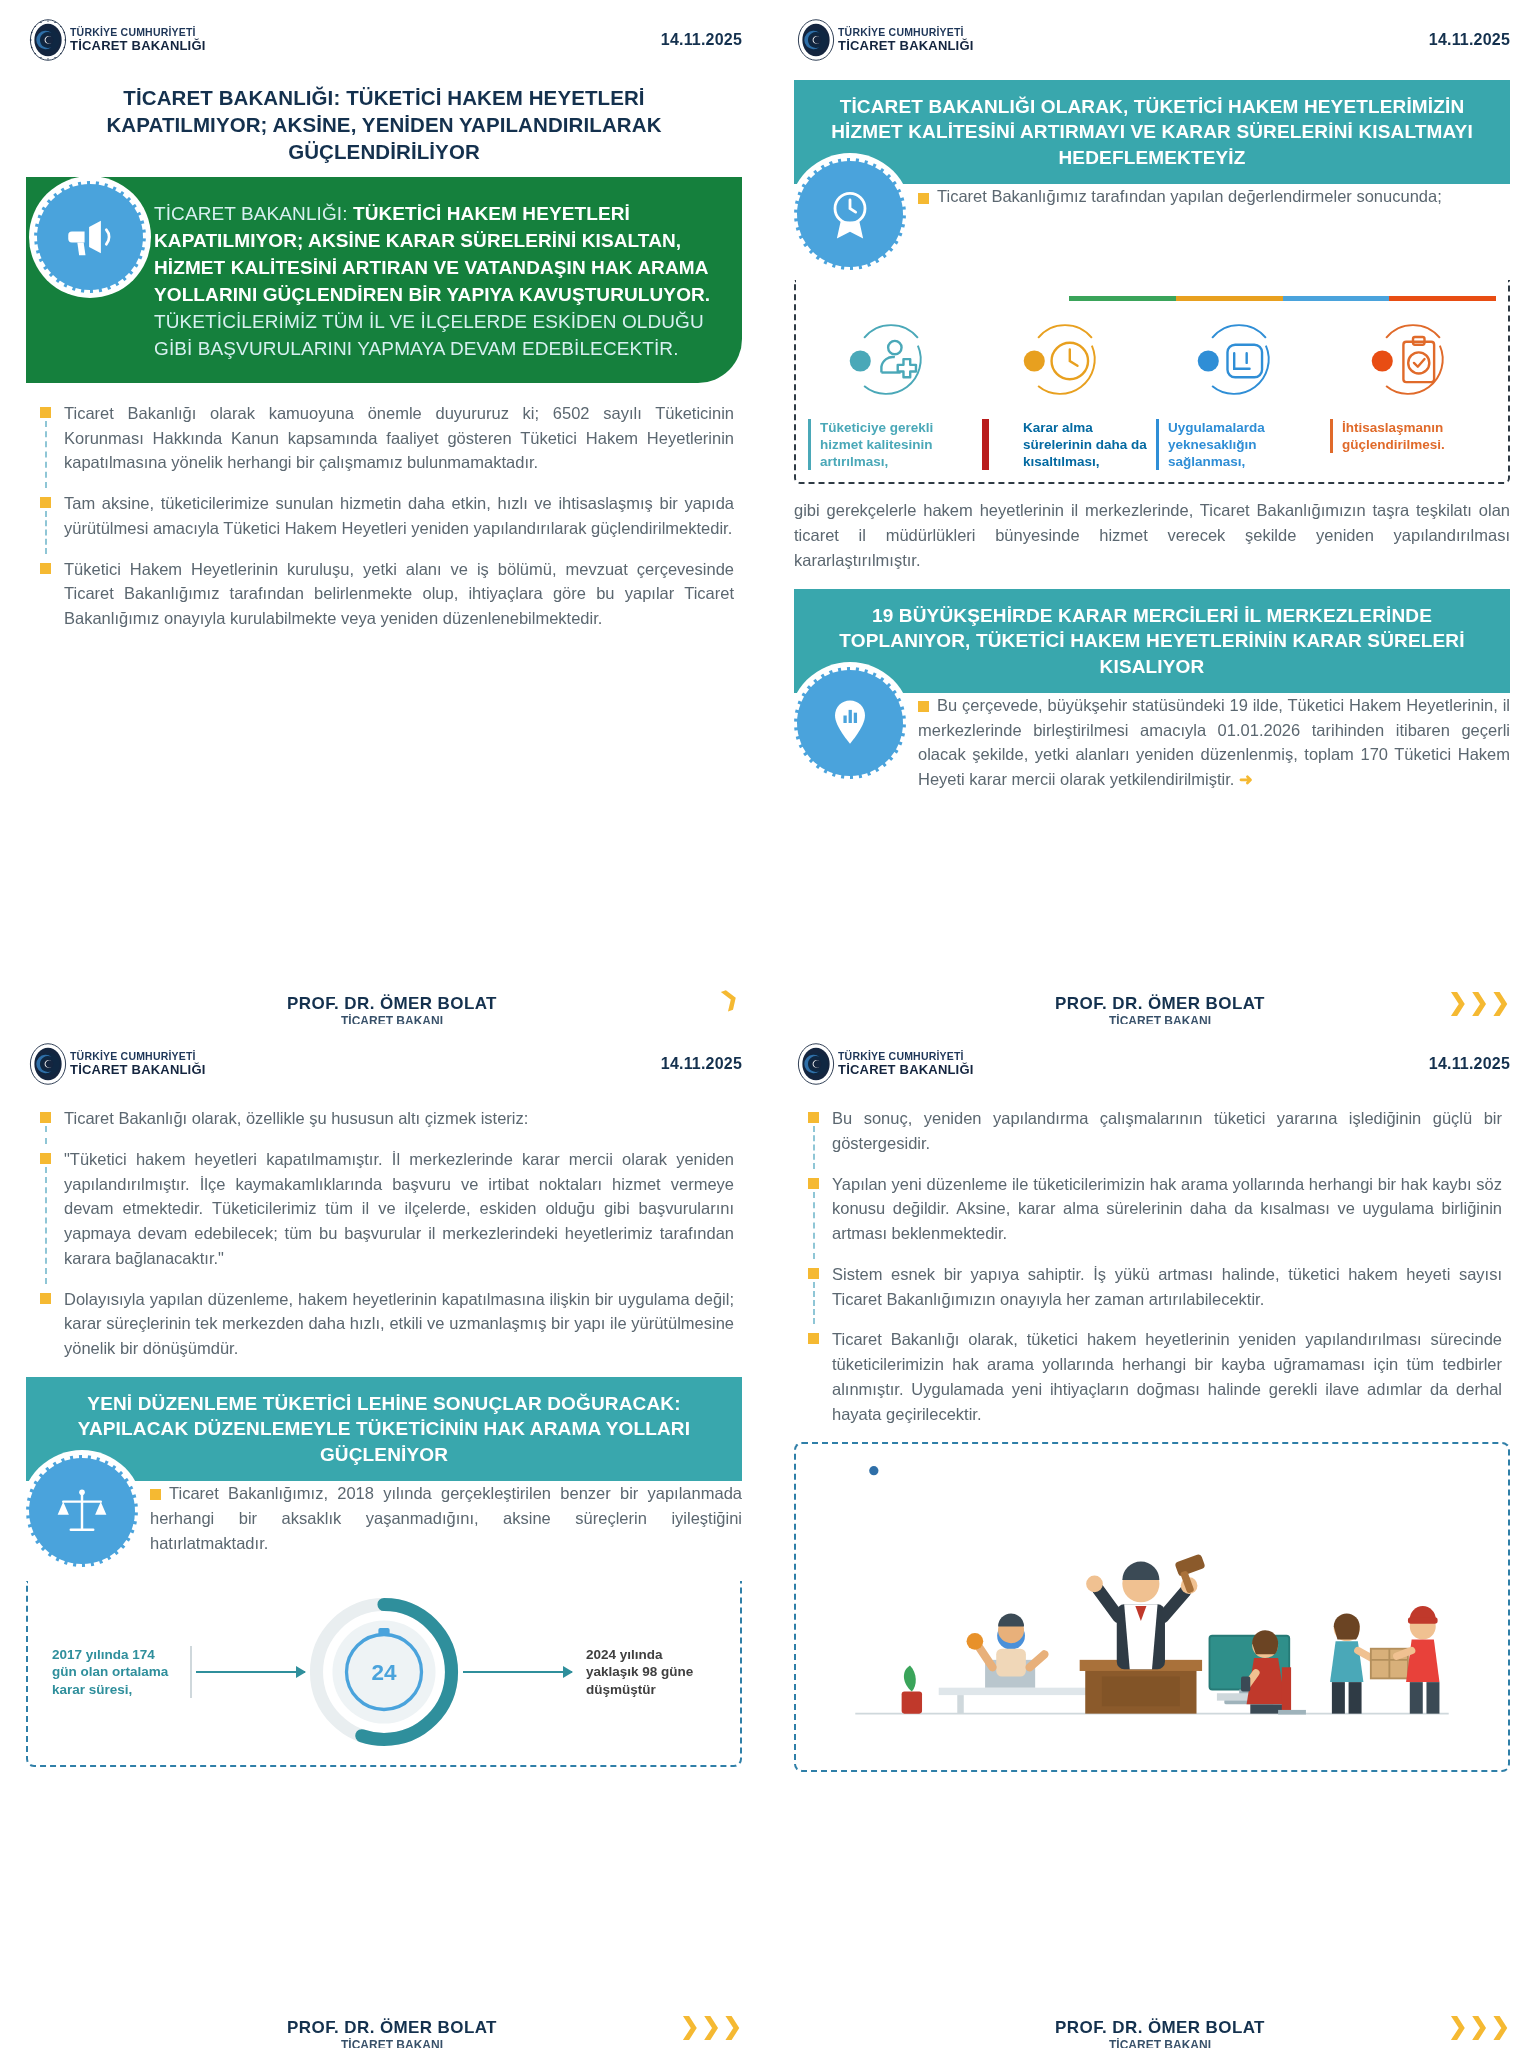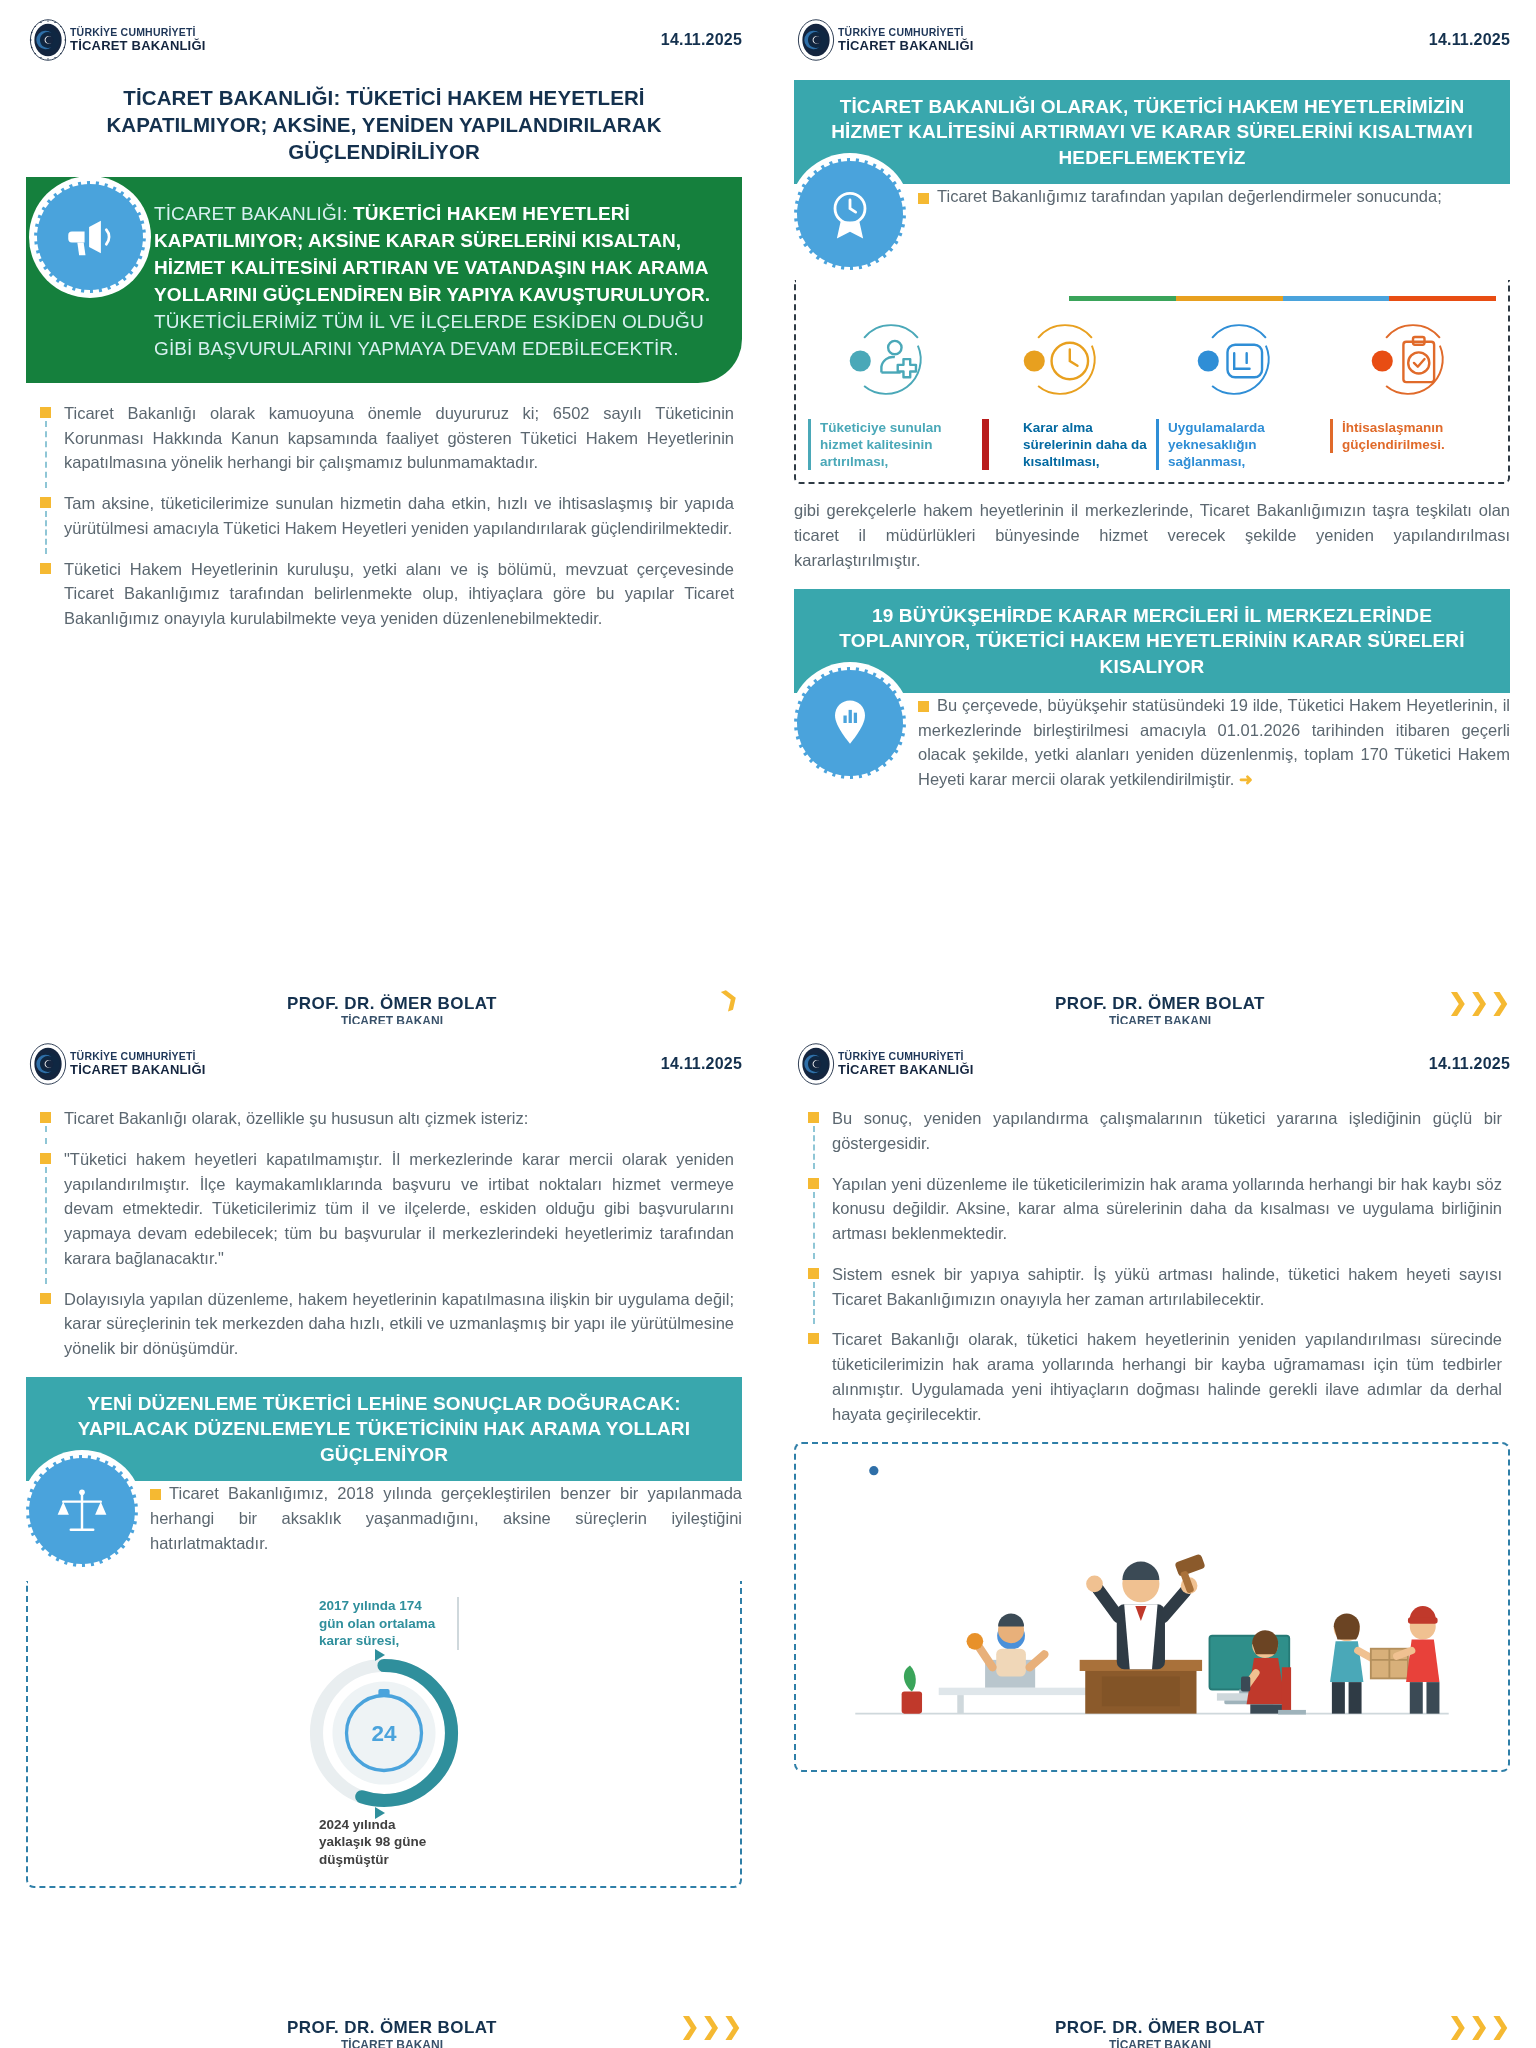--- a/index.html
+++ b/index.html
@@ -74,21 +74,21 @@
   .icon-ring svg { width:96px; height:96px; }
   .icon-cap { font-size:13.5px; font-weight:800; line-height:1.26; padding-left:9px;
               align-self:stretch; }
 
   
   .stmt { margin-top:14px; font-size:16.5px; line-height:1.5; color:#5b6770; text-align:justify; }
 
   
   .chart-box { margin-top:14px; border:2px dashed #2f7fa8; border-top:none;
                border-radius:0 0 8px 8px; padding:16px 14px 18px 14px; }
-  .chart-flex { display:flex; align-items:center; justify-content:space-between; gap:4px;flex-direction:column; }
+  .chart-flex { display:flex; align-items:center; justify-content:space-between; gap:4px; }
   .chart-side { width:150px; font-size:13.5px; font-weight:800; line-height:1.3;
                 color:#2f8f9c; padding:0 10px; }
   .chart-side.right { color:#404040; text-align:left; }
   .chart-side.left { border-right:2px solid #cfd8dc; }
   .chart-arrow { flex:1; height:2px; background:#2f8f9c; position:relative; }
   .chart-arrow::after { content:""; position:absolute; right:-1px; top:-5px;
                 border-left:10px solid #2f8f9c; border-top:6px solid transparent;
                 border-bottom:6px solid transparent; }
   .dial { width:150px; height:150px; flex:none; }
 
@@ -228,21 +228,21 @@
             <svg viewBox="0 0 100 100" fill="none">
               <path d="M22 26a36 36 0 0156 0" stroke="#4aa8b8" stroke-width="2"></path>
               <path d="M78 34a36 36 0 01-56 42" stroke="#4aa8b8" stroke-width="2"></path>
               <circle cx="18" cy="50" r="11" fill="#4aa8b8"></circle>
               <circle cx="54" cy="36" r="7" stroke="#4aa8b8" stroke-width="2.5"></circle>
               <path d="M40 62v-6a12 12 0 0114-10" stroke="#4aa8b8" stroke-width="2.5"></path>
               <path d="M40 62h20" stroke="#4aa8b8" stroke-width="2.5"></path>
               <path d="M63 48h7v6h6v7h-6v6h-7v-6h-6v-7h6z" stroke="#4aa8b8" stroke-width="2.5" stroke-linejoin="round"></path>
             </svg>
           </div>
-          <div class="icon-cap" style="color:#4aa8b8; border-left:3px solid #4aa8b8;">Tüketiciye sunulan hizmet kalitesinin artırılması,</div>
+          <div class="icon-cap" style="color:#4aa8b8; border-left:3px solid #4aa8b8;">Tüketiciye gerekli hizmet kalitesinin artırılması,</div>
         </div>
 
         <div class="icon-cell">
           <div class="icon-ring">
             <svg viewBox="0 0 100 100" fill="none">
               <path d="M22 26a36 36 0 0156 0" stroke="#e8a01f" stroke-width="2"></path>
               <path d="M78 34a36 36 0 01-56 42" stroke="#e8a01f" stroke-width="2"></path>
               <circle cx="18" cy="50" r="11" fill="#e8a01f"></circle>
               <circle cx="55" cy="50" r="19" stroke="#e8a01f" stroke-width="2.5"></circle>
               <path d="M55 38v12l8 5" stroke="#e8a01f" stroke-width="2.5" stroke-linecap="round"></path>

